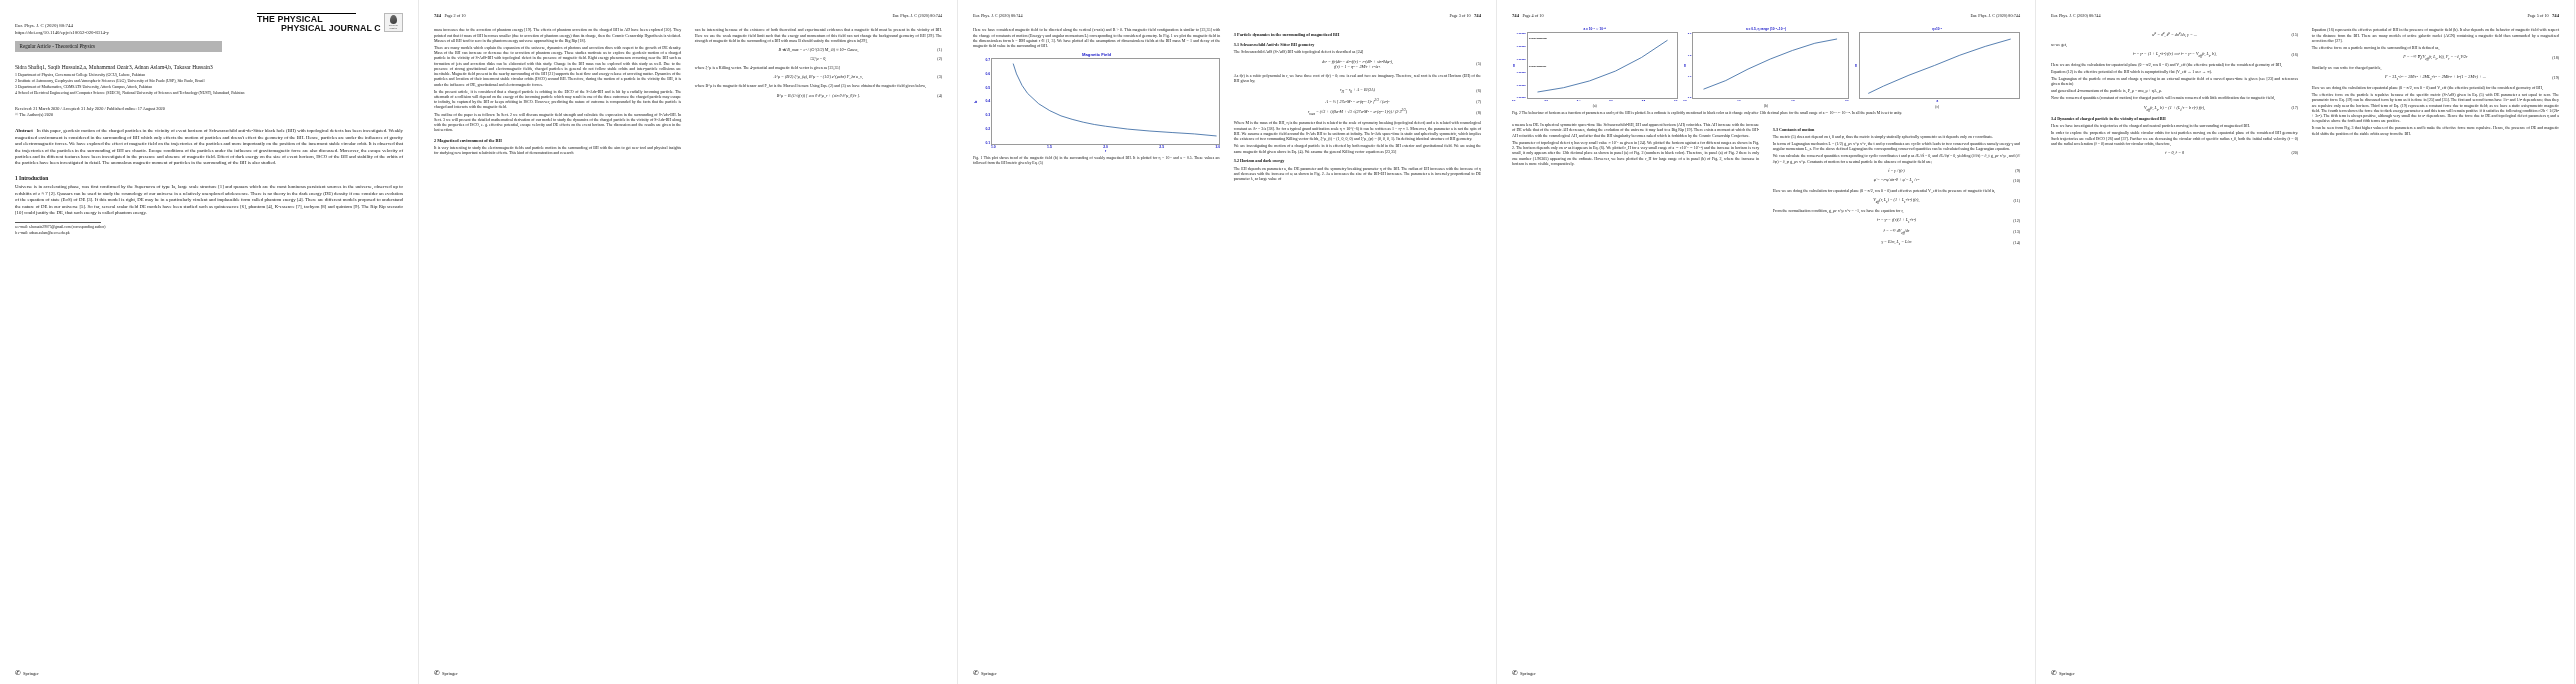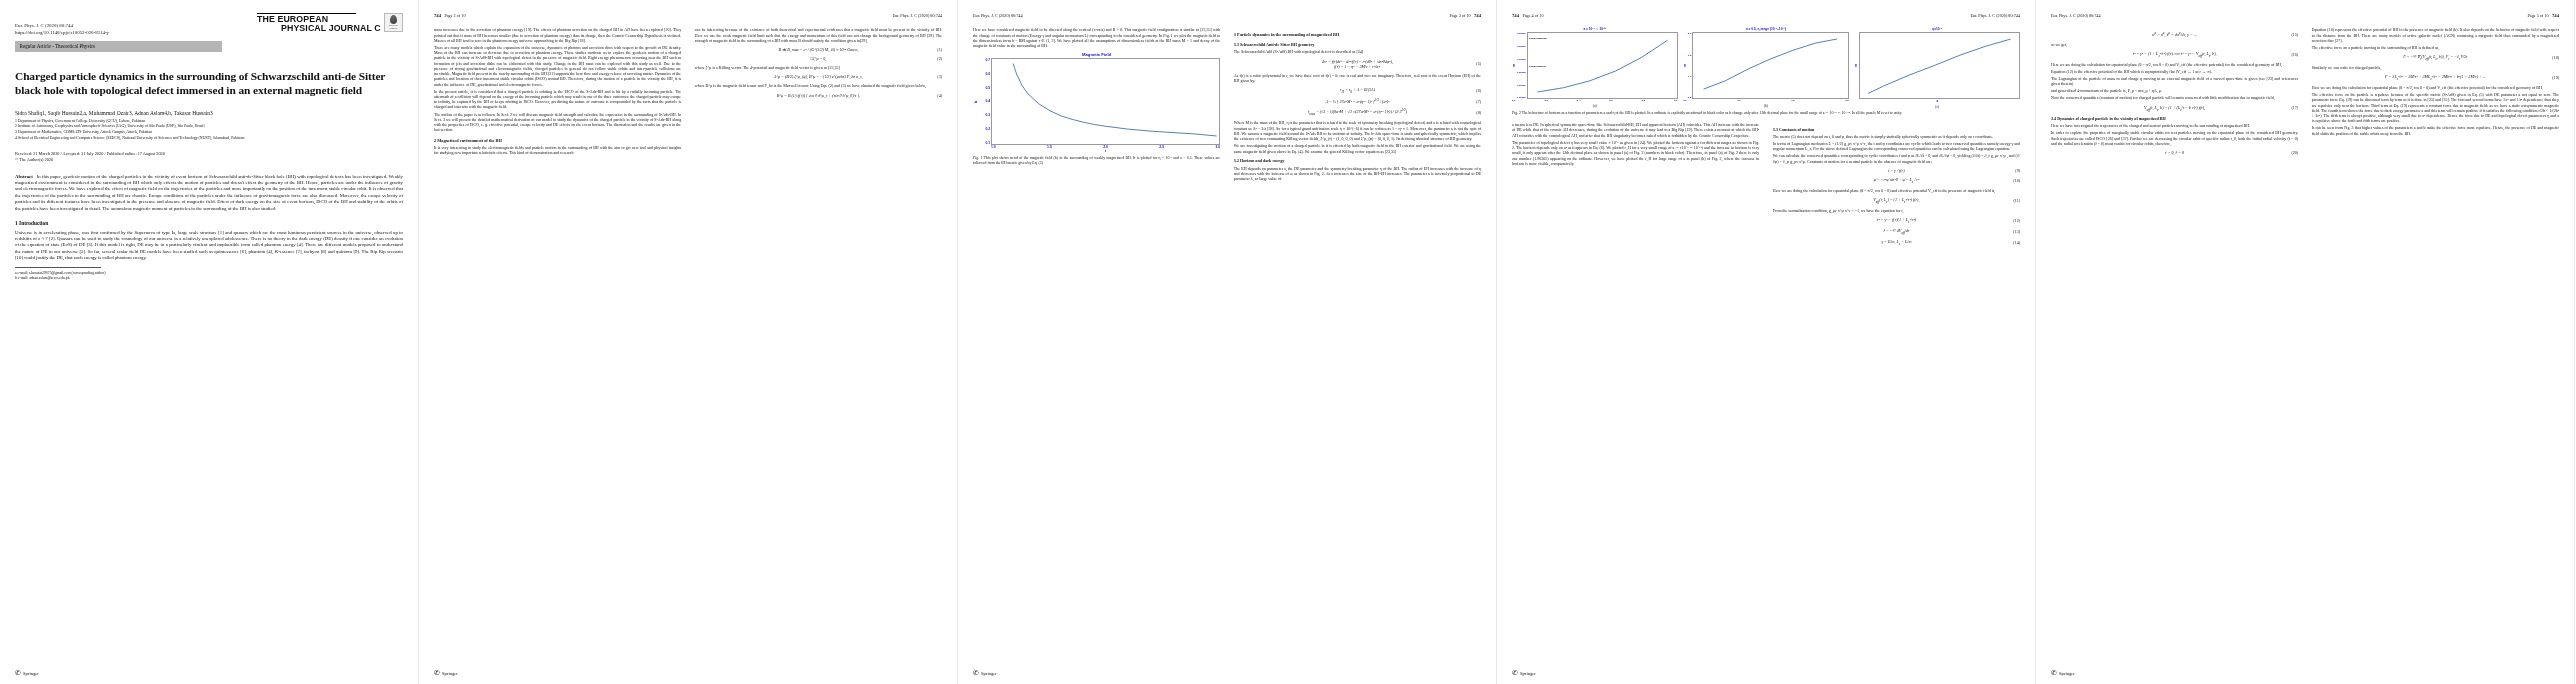--- a/index.html
+++ b/index.html
@@ -151,36 +151,35 @@
 
   <div class="page p1">
     <div class="masthead">
       <div class="mast-left">
         <div>Eur. Phys. J. C (2020) 80:744</div>
         <div>https://doi.org/10.1140/epjc/s10052-020-8314-y</div>
       </div>
       <div class="mast-right">
         <div class="journal-logo">
           <div class="journal-rule"></div>
-          <div class="journal-l1">THE EUROPEAN</div>
+          <div class="journal-l1">THE PHYSICAL</div>
           <div class="journal-l2">PHYSICAL JOURNAL C</div>
         </div>
         <div class="check-badge">
           <div class="check-ell"></div>
           <div>Check for</div>
           <div>updates</div>
         </div>
       </div>
     </div>
 
     <div class="mast-band">
       <span>Regular Article - Theoretical Physics</span>
     </div>
 
-    <div class="paper-title">Charged particle dynamics in the surrounding of Schwarzschild anti-de Sitter black hole with topological defect immersed in an external magnetic field</div>
 
     <div class="authors">
       <span>Sidra Shafiq1, Saqib Hussain2,a, Muhammad Ozair3, Adnan Aslam4,b, Takasar Hussain3</span>
     </div>
 
     <div class="affils">
       <div>1  Department of Physics, Government College University (GCU), Lahore, Pakistan</div>
       <div>2  Institute of Astronomy, Geophysics and Atmospheric Sciences (IAG), University of São Paulo (USP), São Paulo, Brazil</div>
       <div>3  Department of Mathematics, COMSATS University, Attock Campus, Attock, Pakistan</div>
       <div>4  School of Electrical Engineering and Computer Science (SEECS), National University of Sciences and Technology (NUST), Islamabad, Pakistan</div>

